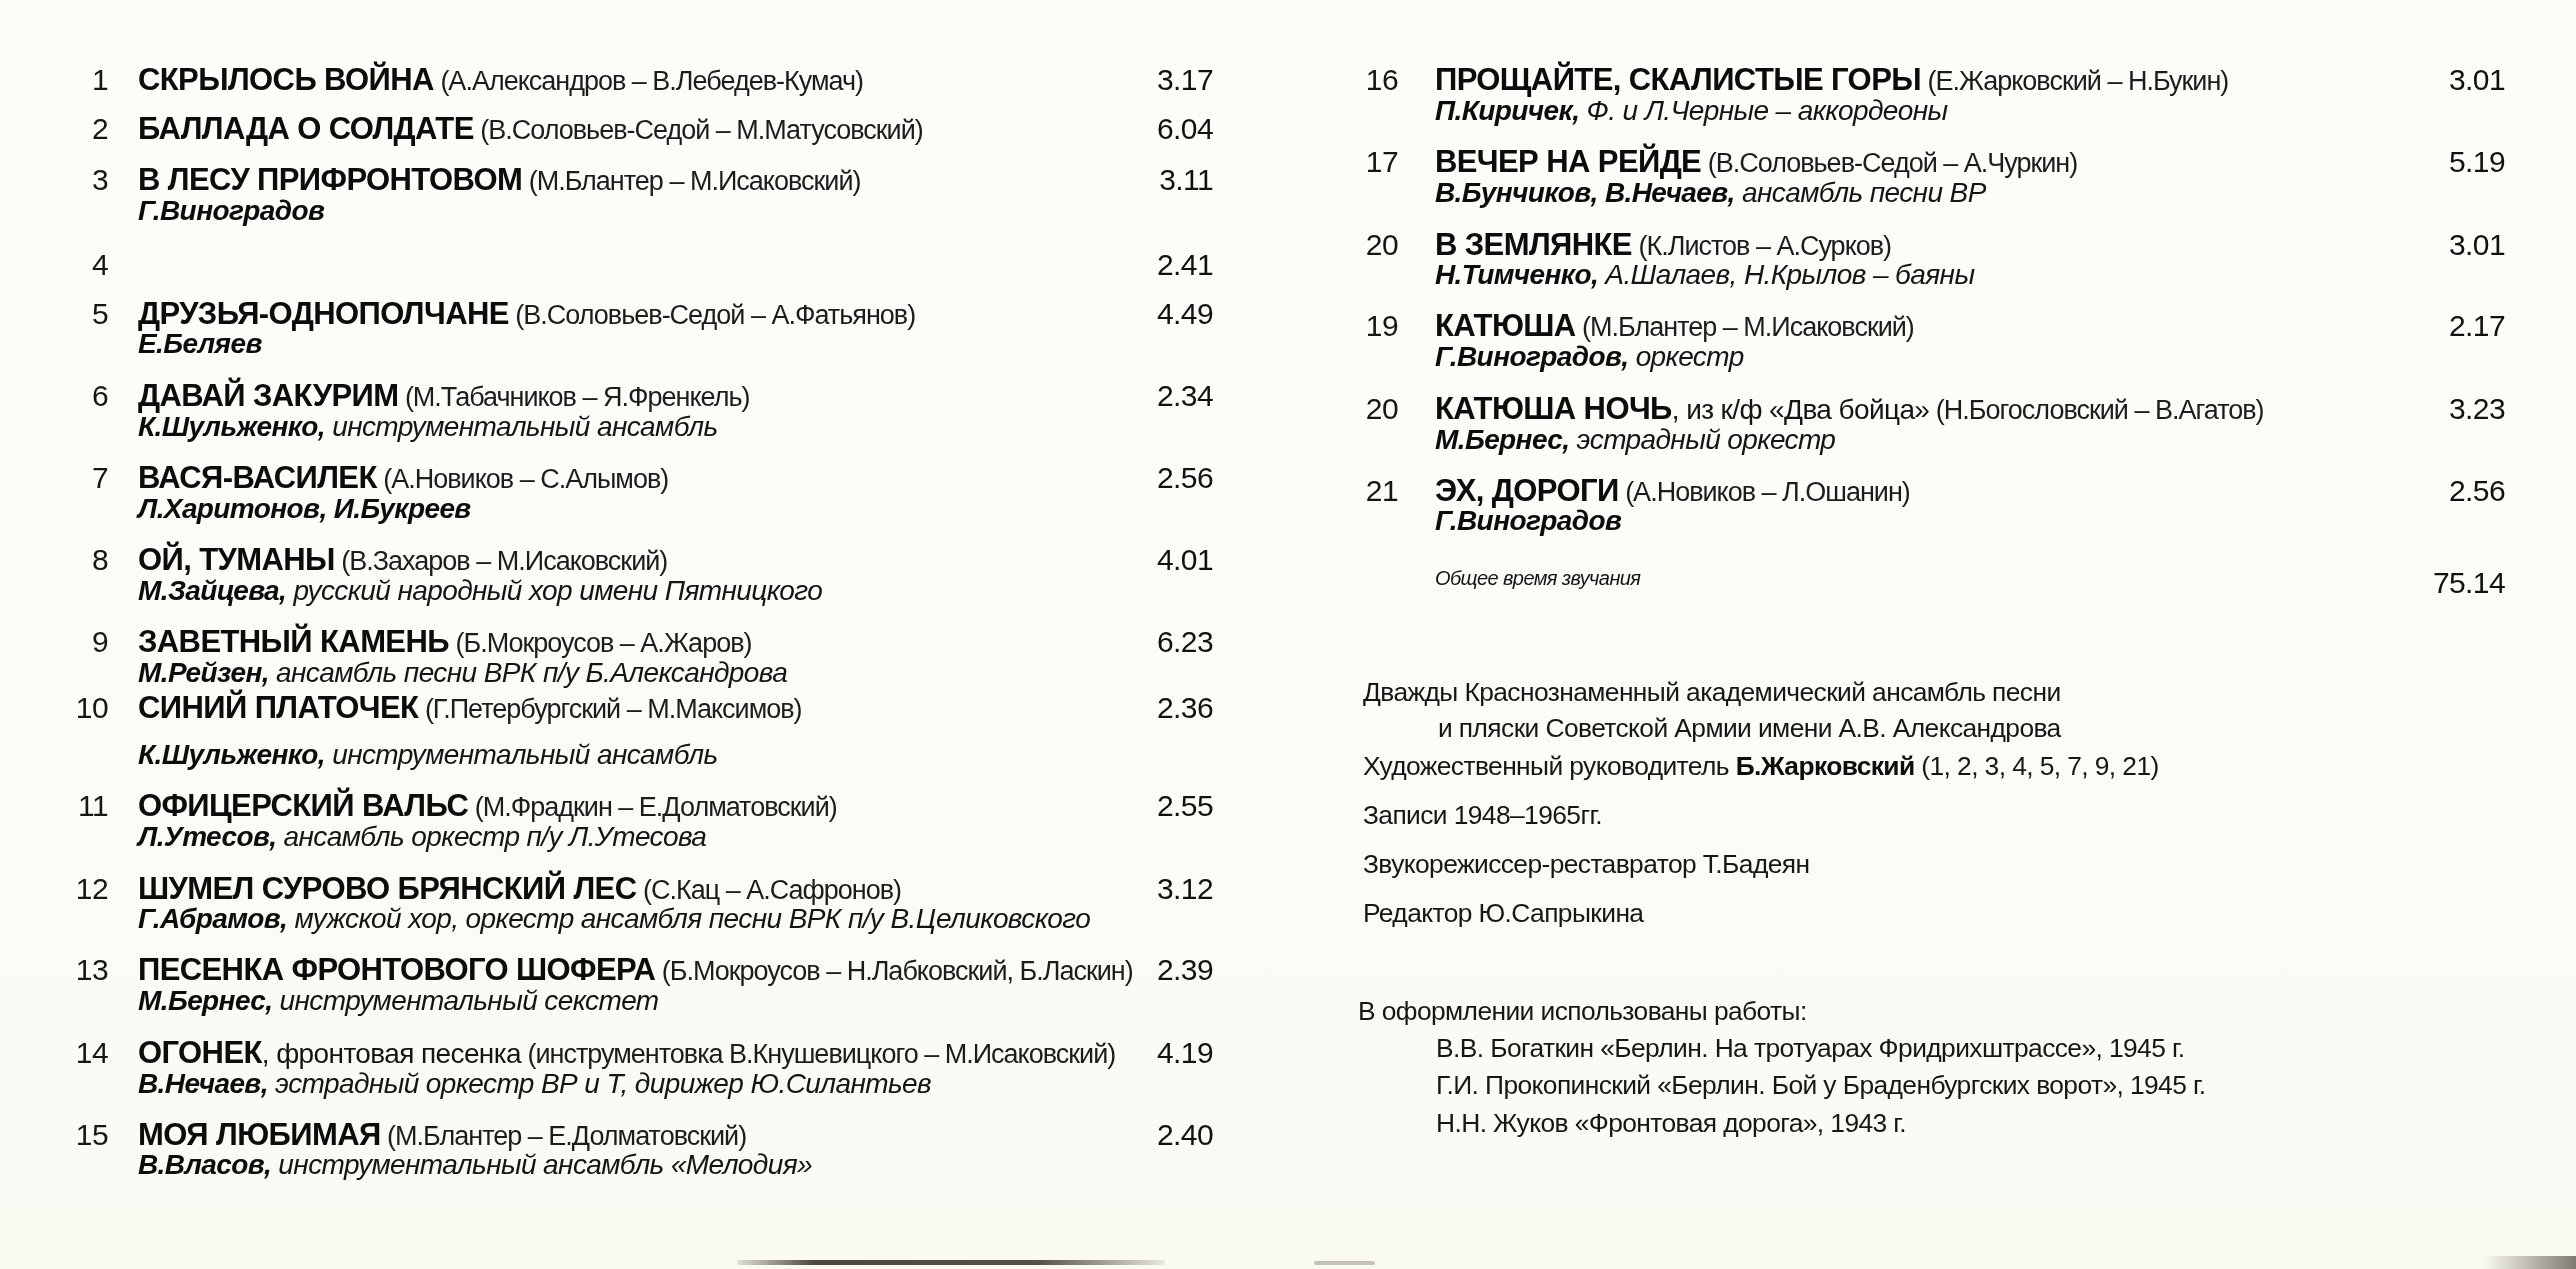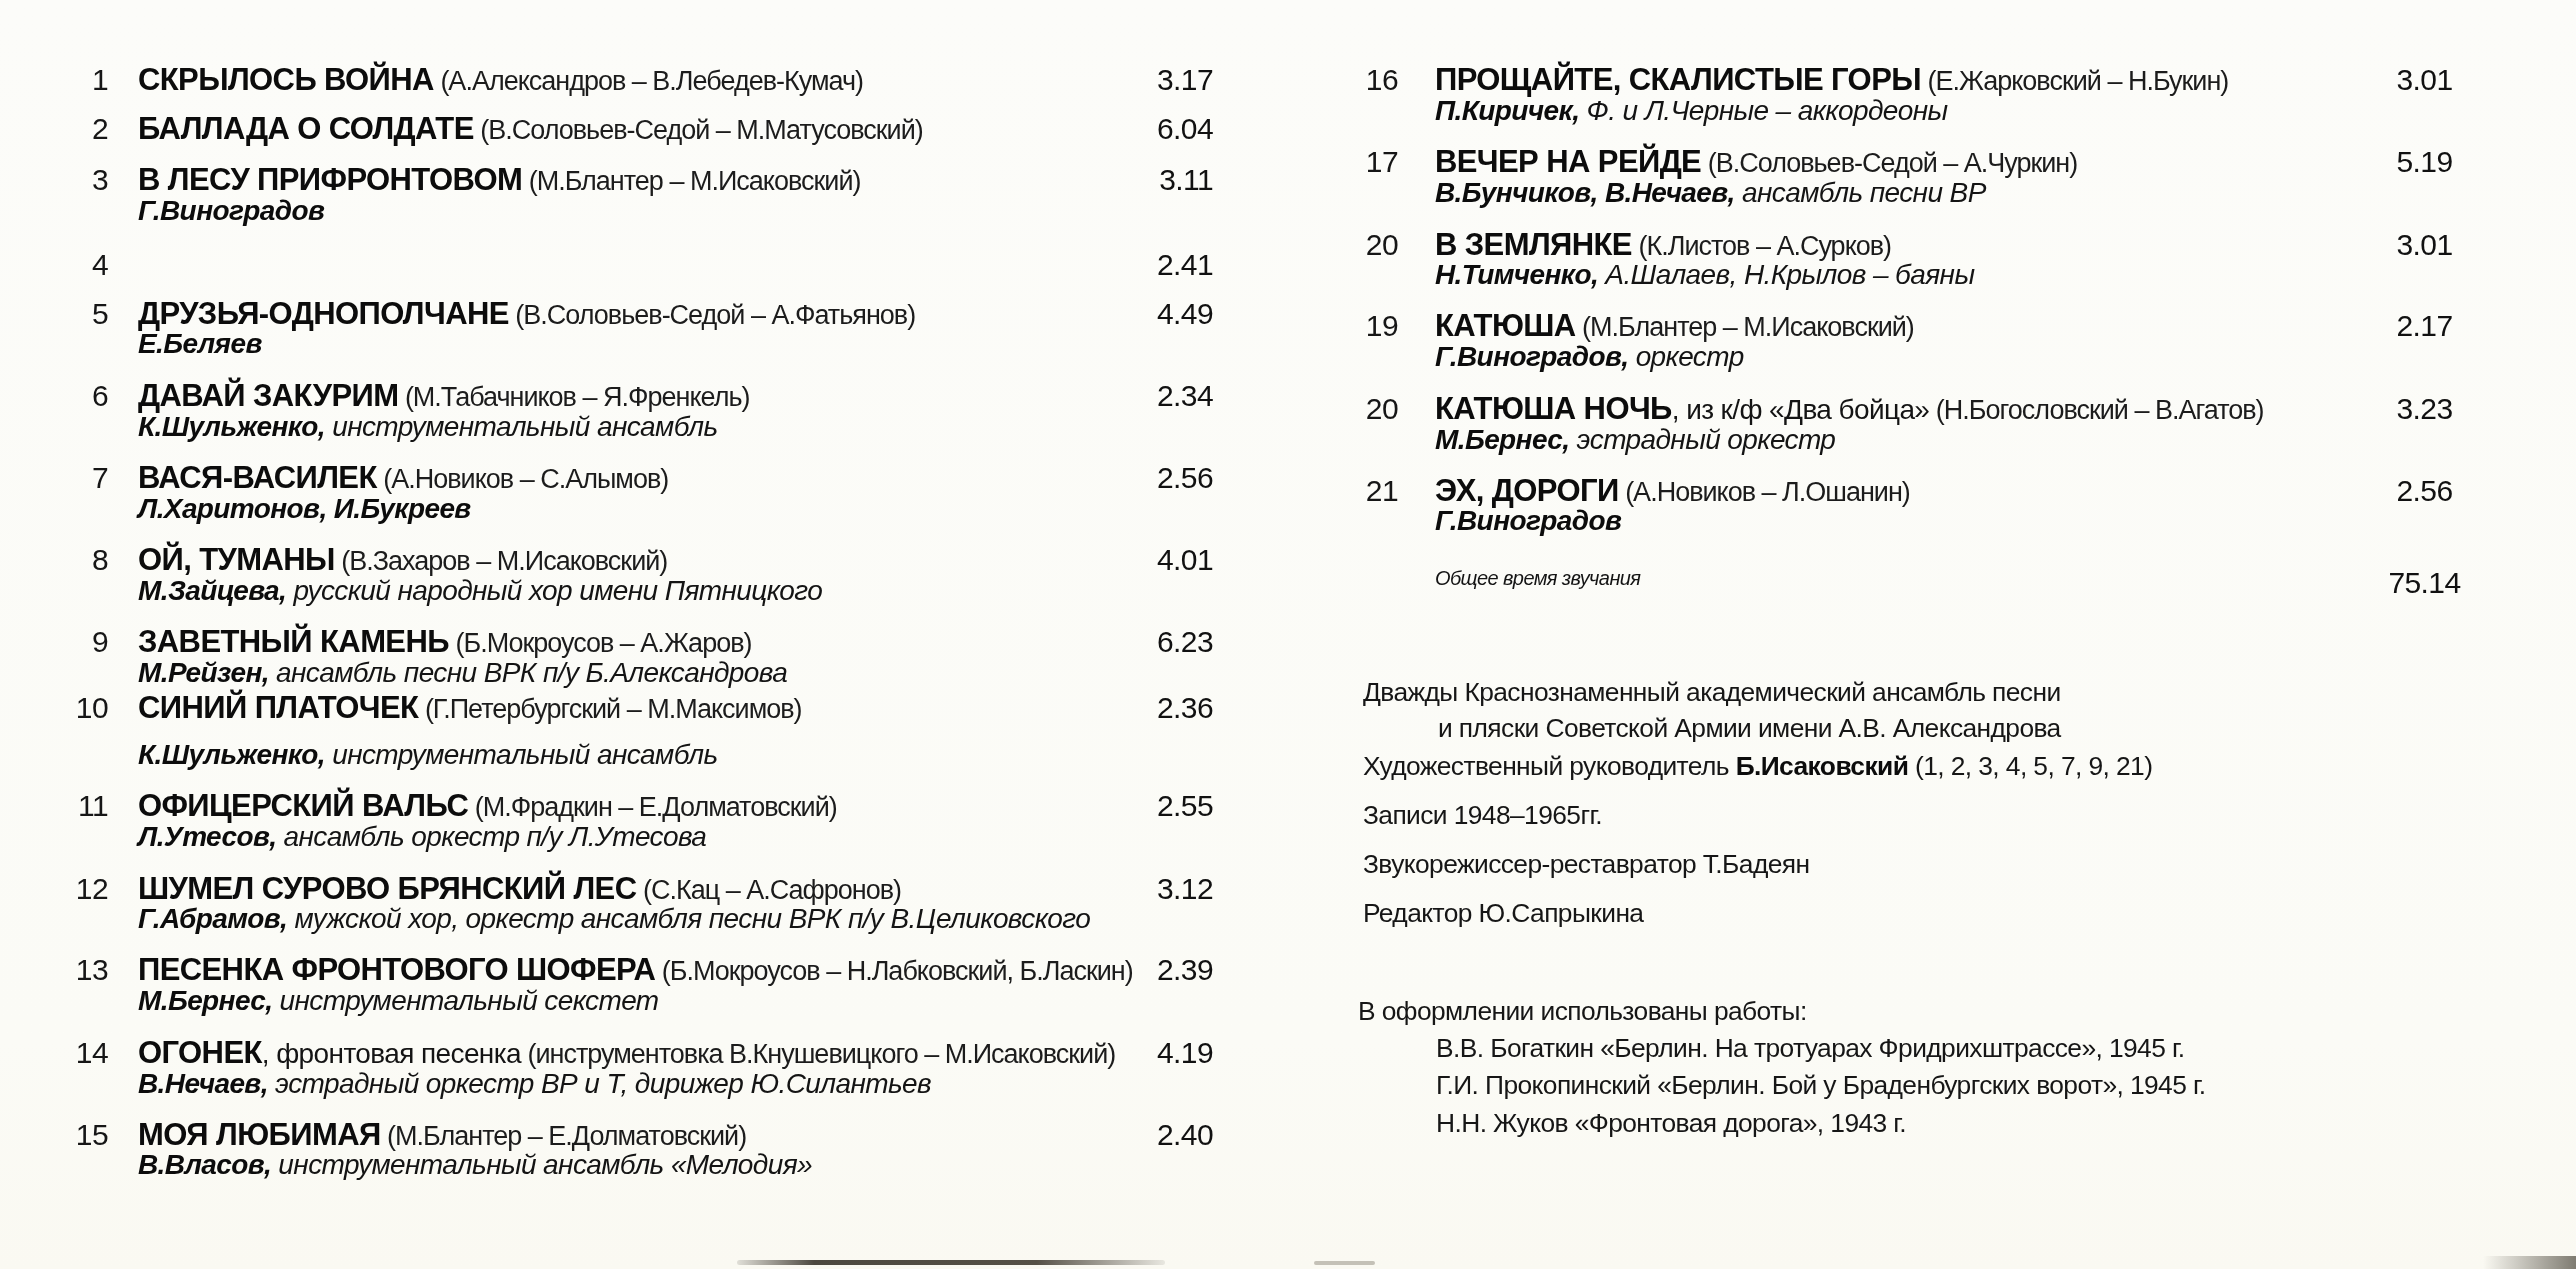--- a/index.html
+++ b/index.html
@@ -65,21 +65,21 @@
   .dur {
     position: absolute;
     top: 0.6px;
     font-size: 30px;
     line-height: 1;
     text-align: right;
     letter-spacing: -0.6px;
     color: #111;
   }
   .col-l .dur { left: 1052px; width: 161px; }
-  .col-r .dur { left: 2344px; width: 161px; text-align: center; }
+  .col-r .dur { left: 2344px; width: 161px; }
   .perf {
     position: absolute;
     font-style: italic;
     font-size: 28px;
     line-height: 1;
     letter-spacing: -0.6px;
     white-space: nowrap;
     color: #141414;
   }
   .perf.col-l { left: 138px; }
@@ -269,21 +269,21 @@
   </div>
   <div class="perf col-r" style="top:507px"><b>Г.Виноградов</b><span></span></div>
 
   <div class="line col-r" style="top:567px">
     <span class="total-label">Общее время звучания</span>
     <span class="dur">75.14</span>
   </div>
 
   <div class="credit" style="top:677px;left:1363px">Дважды Краснознаменный академический ансамбль песни</div>
   <div class="credit" style="top:713px;left:1438px">и пляски Советской Армии имени А.В. Александрова</div>
-  <div class="credit" style="top:751px;left:1363px"><span>Художественный руководитель </span><b>Б.Исаковский</b><span> (1, 2, 3, 4, 5, 7, 9, 21)</span></div>
+  <div class="credit" style="top:751px;left:1363px"><span>Художественный руководитель </span><b>Б.Жарковский</b><span> (1, 2, 3, 4, 5, 7, 9, 21)</span></div>
   <div class="credit" style="top:800px;left:1363px">Записи 1948–1965гг.</div>
   <div class="credit" style="top:849px;left:1363px">Звукорежиссер-реставратор Т.Бадеян</div>
   <div class="credit" style="top:898px;left:1363px">Редактор Ю.Сапрыкина</div>
 
   <div class="credit" style="top:996px;left:1358px">В оформлении использованы работы:</div>
   <div class="credit" style="top:1033px;left:1436px">В.В. Богаткин «Берлин. На тротуарах Фридрихштрассе», 1945 г.</div>
   <div class="credit" style="top:1070px;left:1436px">Г.И. Прокопинский «Берлин. Бой у Браденбургских ворот», 1945 г.</div>
   <div class="credit" style="top:1108px;left:1436px">Н.Н. Жуков «Фронтовая дорога», 1943 г.</div>
 
   <div class="artifact artifact-strip"></div>

